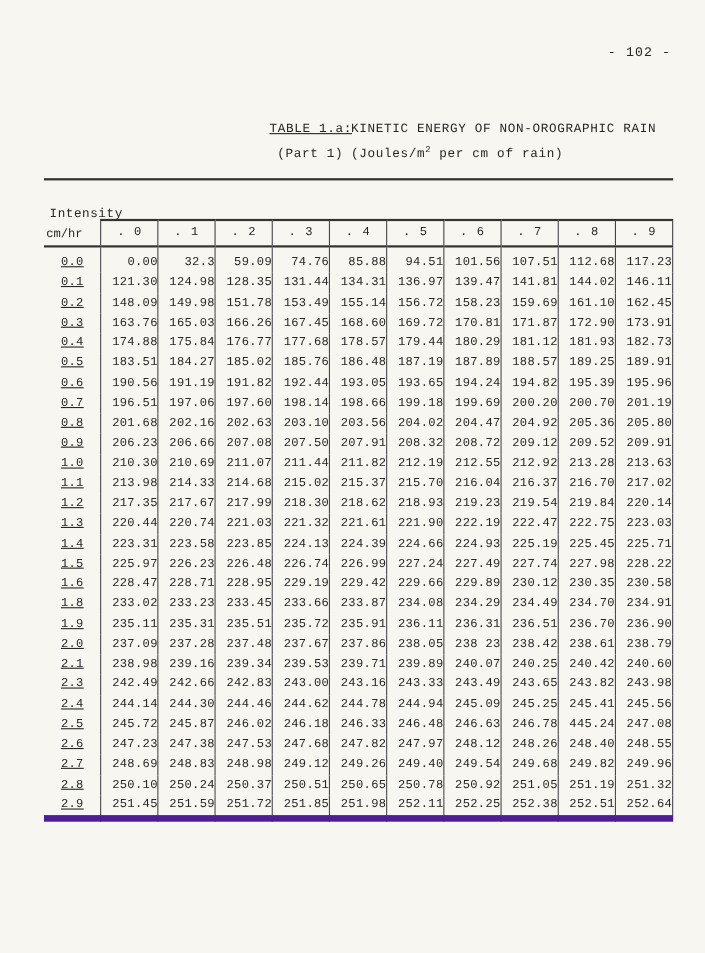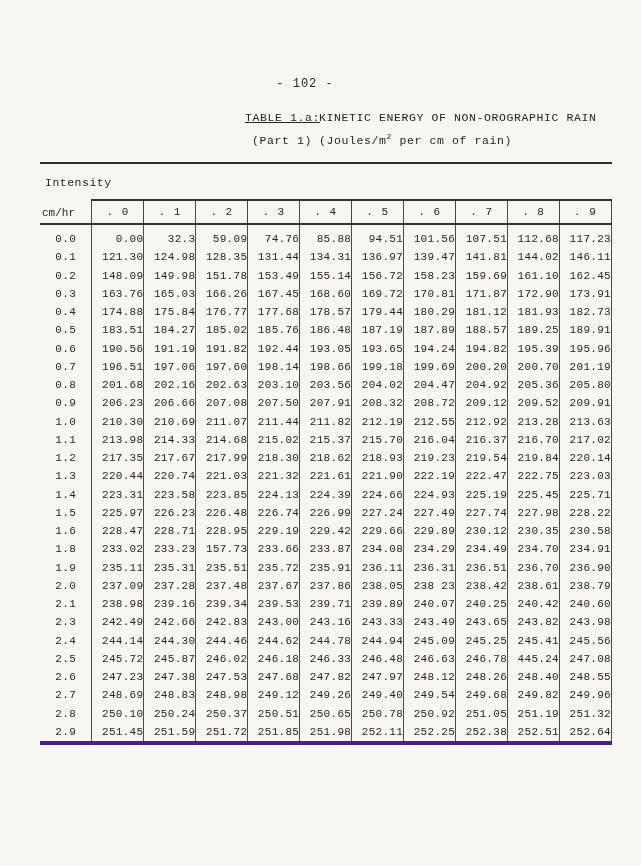--- a/index.html
+++ b/index.html
@@ -9,24 +9,23 @@
     background: #f7f6f1;
     font-family: "Liberation Mono", "DejaVu Sans Mono", monospace;
     color: #262626;
     position: relative;
     overflow: hidden;
   }
 
   .page-number {
     position: absolute;
     top: 41px; left: 0; width: 610px;
-    text-align: center;
+    text-align: right;
     font-size: 12px;
     letter-spacing: 1px;
-    margin-top: 36px;
   }
 
   .title-block {
     position: absolute;
     left: 245px; top: 106px;
     font-size: 11.5px;
     letter-spacing: 0.6px;
     line-height: 23px;
     white-space: nowrap;
     text-align: center;
@@ -41,29 +40,29 @@
   }
 
   .table-wrap {
     position: absolute;
     left: 40px; top: 162px;
     width: 572px;
     border-top: 2px solid #2f2f2f;
   }
   .intensity-label {
     height: 35px;
-    padding: 12px 0 0 5px;
+    padding: 24px 0 0 5px;
     font-size: 11.5px;
     letter-spacing: 0.5px;
   }
   table.data {
     border-collapse: collapse;
     table-layout: fixed;
     width: 572px;
-    border-bottom: 4px solid #4c1d95;
+    border-bottom: 6px solid #4c1d95;
   }
   table.data th, table.data td {
     font-weight: normal;
     font-size: 11px;
     padding: 0;
     overflow: hidden;
   }
   
   thead th {
     height: 24px;
@@ -89,20 +88,21 @@
     line-height: 18.25px;
     border-left: 1px solid #4a4a4a;
     text-align: right;
     padding-right: 9px;
     letter-spacing: 0.3px;
   }
   tbody td.row-label {
     border-left: none;
     text-align: center;
     padding-right: 0;
+    text-decoration: underline;
   }
   tbody td:last-child { border-right: 1px solid #4a4a4a; }
   tbody tr:first-child td { padding-top: 5px; height: 23px; }
 </style>
 </head>
 <body style="background: rgb(247, 246, 241); color: rgb(38, 38, 38);">
 
 <div class="page-number">- 102 -</div>
 
 <div class="title-block">
@@ -353,21 +353,21 @@
           <td>229.66</td>
           <td>229.89</td>
           <td>230.12</td>
           <td>230.35</td>
           <td>230.58</td>
         </tr>
         <tr>
           <td class="row-label">1.8</td>
           <td>233.02</td>
           <td>233.23</td>
-          <td>157.73</td>
+          <td>233.45</td>
           <td>233.66</td>
           <td>233.87</td>
           <td>234.08</td>
           <td>234.29</td>
           <td>234.49</td>
           <td>234.70</td>
           <td>234.91</td>
         </tr>
         <tr>
           <td class="row-label">1.9</td>

